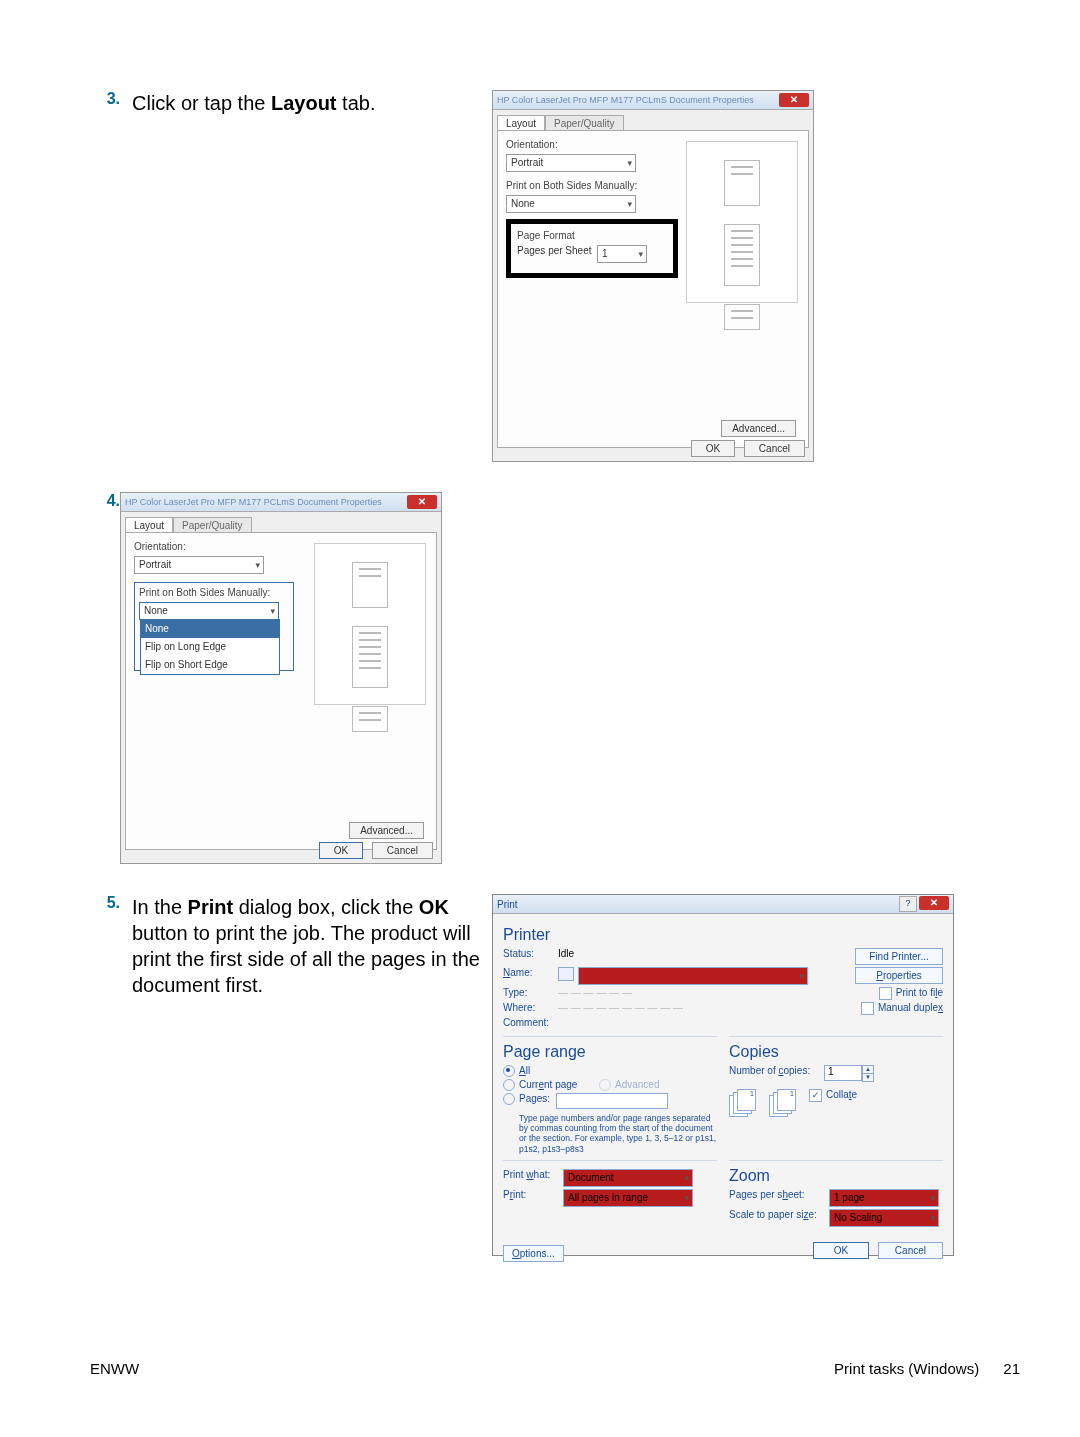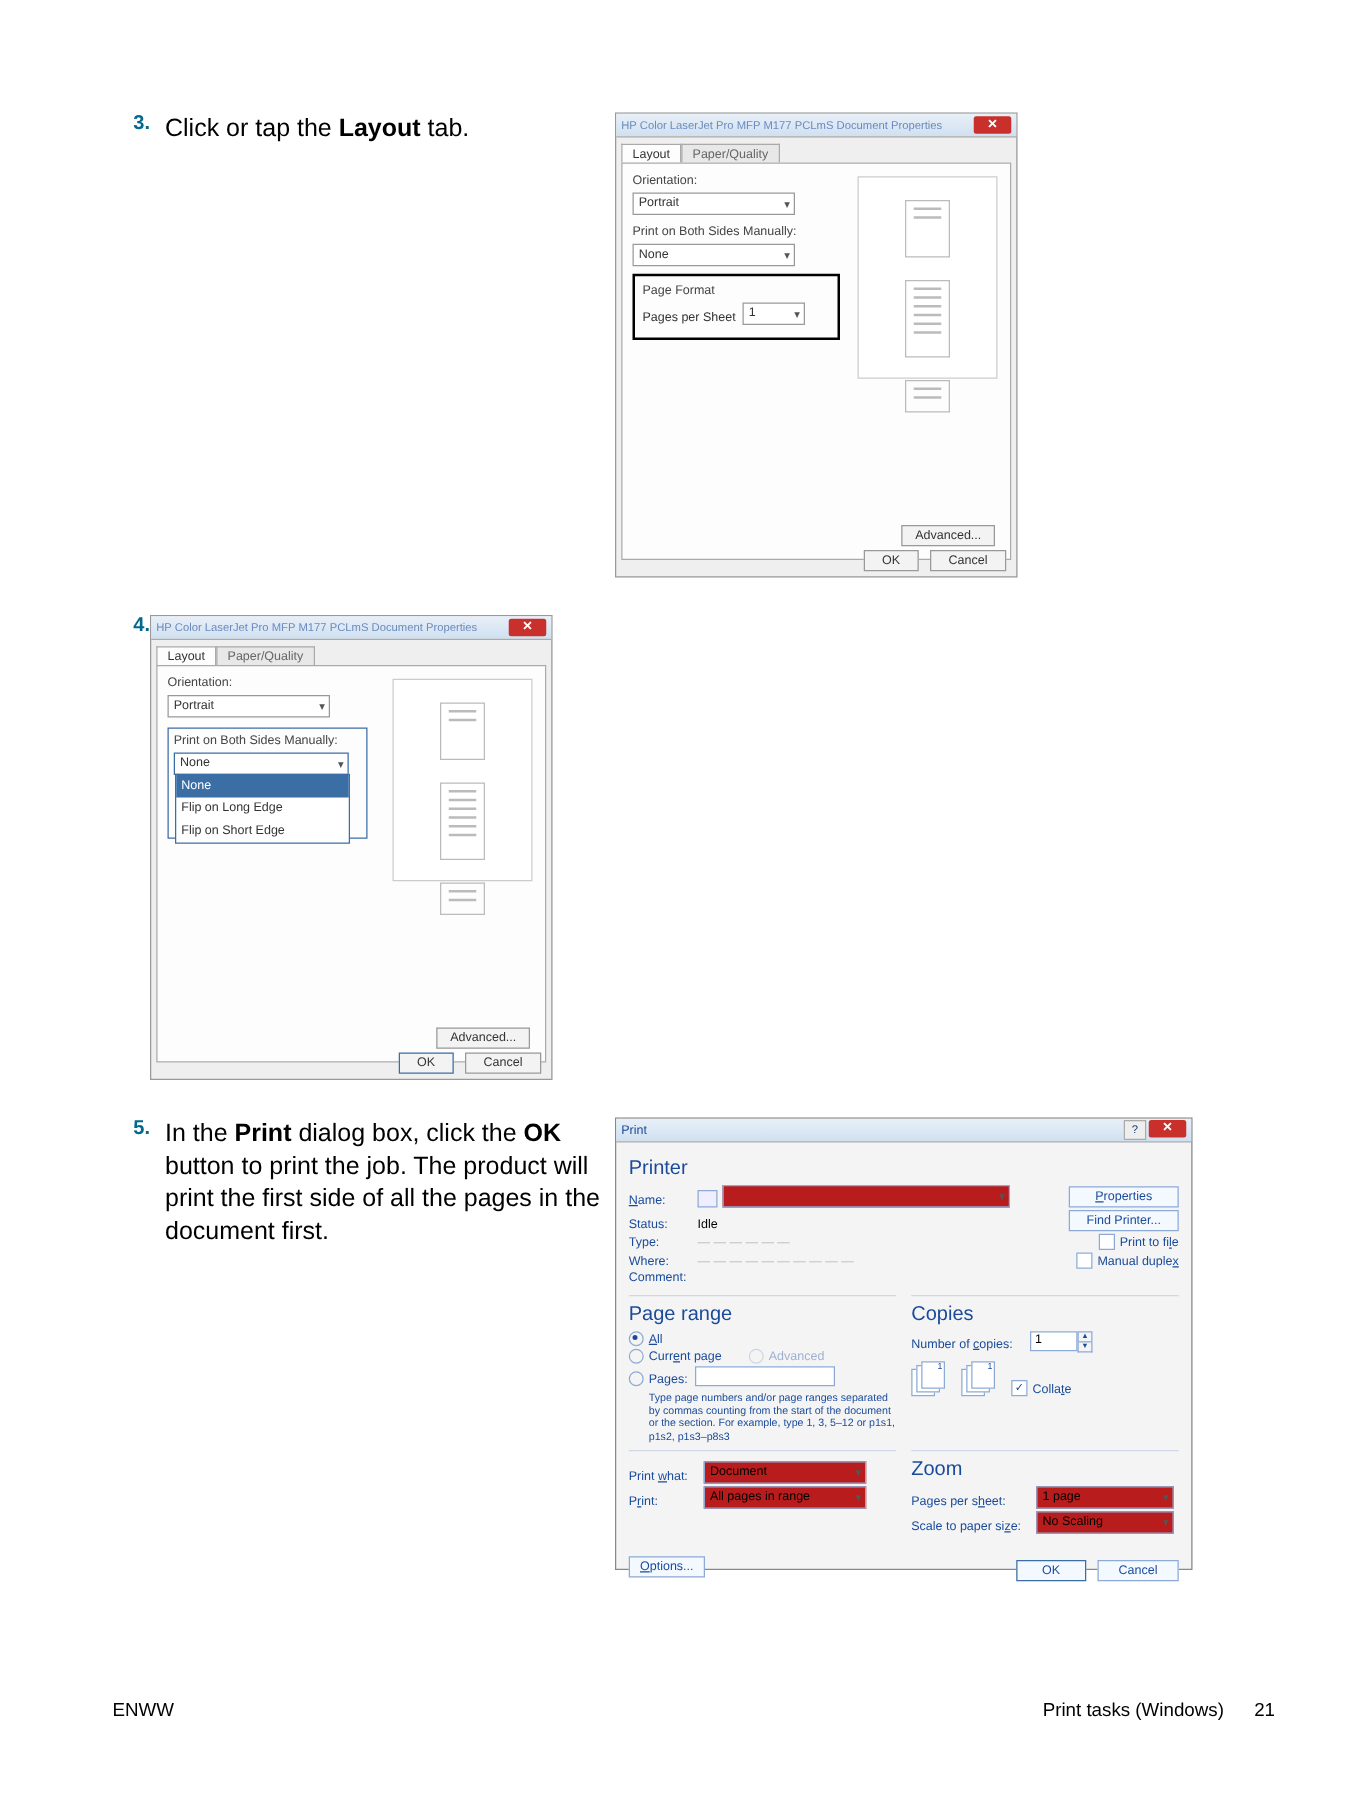--- a/index.html
+++ b/index.html
@@ -11,21 +11,21 @@
 .step-text b{font-weight:bold}
 
 .dlg{width:320px;height:370px;background:#efefef;border:1px solid #999;position:relative;font-size:10px;color:#333}
 .dlg-titlebar{height:18px;background:linear-gradient(#e8f0f8,#d0e0f0);border-bottom:1px solid #aaa;display:flex;align-items:center;justify-content:space-between;padding:0 4px}
 .dlg-title{color:#6b8abf;font-size:9px;white-space:nowrap;overflow:hidden}
 .close-x{width:30px;height:14px;background:#c9302c;color:#fff;text-align:center;line-height:14px;border-radius:2px;font-size:10px;font-weight:bold}
 .tab-strip{padding:4px 4px 0 4px}
 .tab{display:inline-block;padding:2px 8px;border:1px solid #aaa;background:#fdfdfd;border-bottom:none;font-size:10px;position:relative;top:1px}
 .tab.inactive{background:#e8e8e8;color:#666}
 .tab-panel{border:1px solid #aaa;background:#fdfdfd;margin:0 4px;height:300px;position:relative;padding:8px}
-.fieldset{border:2px solid #000000;padding:6px 6px 8px 6px;margin-bottom:6px;width:150px;font-size:10px}
+.fieldset{border:5px solid #000000;padding:6px 6px 8px 6px;margin-bottom:6px;width:150px;font-size:10px}
 .fieldset-legend{color:#444;margin-bottom:4px}
 .dd{border:1px solid #999;background:#fff;height:16px;line-height:16px;padding:0 4px;position:relative;font-size:10px}
 .dd::after{content:"▾";position:absolute;right:3px;top:0;font-size:9px;color:#555}
 .dd-open-list{position:absolute;left:0;top:16px;border:1px solid #3a6ea5;background:#fff;width:100%;z-index:2}
 .dd-open-list .li{padding:1px 4px;font-size:10px;white-space:nowrap}
 .dd-open-list .li.hl{background:#3a6ea5;color:#fff}
 .preview-pane{position:absolute;right:10px;top:10px;width:110px;height:160px;border:1px solid #ccc;background:#fff}
 .preview-pane .doc-preview{margin:18px auto 6px auto;width:34px;height:44px;border:1px solid #bbb}
 .preview-pane .doc-preview .pline{height:2px;background:#bbb;margin:5px 6px 0 6px}
 .adv-btn{position:absolute;right:12px;bottom:10px;padding:2px 10px;border:1px solid #999;background:#f3f3f3;font-size:10px}
@@ -34,21 +34,21 @@
 
 .pdlg{width:460px;height:360px;background:#f4f4f4;border:1px solid #888;font-size:10px;color:#103a6e;position:relative}
 .pdlg-titlebar{height:18px;background:linear-gradient(#e8f0f8,#d0e0f0);display:flex;align-items:center;justify-content:space-between;padding:0 4px;border-bottom:1px solid #aaa}
 .pdlg-title{color:#1a4b9b;font-size:10px}
 .pdlg-close{display:flex;gap:2px}
 .pdlg-close .q{width:16px;height:14px;border:1px solid #aaa;background:#eee;text-align:center;line-height:13px;font-size:9px}
 .pdlg-close .x{width:30px;height:14px;background:#c9302c;color:#fff;text-align:center;line-height:14px;border-radius:2px;font-weight:bold}
 .pdlg-body{padding:6px 10px;color:#1a4b9b}
 .pgrp{border-top:1px solid #d0d8e8;padding:6px 0}
 .pgrp-title{font-size:16px;margin-bottom:4px}
-.prow{display:flex;align-items:flex-end;margin:2px 0;font-size:10px}
+.prow{display:flex;align-items:flex-start;margin:2px 0;font-size:10px}
 .pcombo{border:1px solid #8daad6;background:#b91c1c;height:16px;line-height:16px;padding:0 4px;position:relative;font-size:10px;color:#000}
 .pcombo::after{content:"▾";position:absolute;right:3px;top:0;font-size:9px;color:#555}
 .pbtn{border:1px solid #8daad6;background:#f4f8ff;padding:2px 8px;font-size:10px;color:#1a4b9b;text-align:center}
 .pchk{width:11px;height:11px;border:1px solid #8daad6;display:inline-block;margin-right:4px;background:#fff;text-align:center;line-height:10px;font-size:9px;color:#1a4b9b}
 .pradio{width:10px;height:10px;border:1px solid #8daad6;border-radius:50%;display:inline-block;margin-right:4px;position:relative}
 .pradio.sel::after{content:"";position:absolute;left:2px;top:2px;width:4px;height:4px;border-radius:50%;background:#1a4b9b}
 .footer{position:absolute;bottom:60px;left:90px;right:60px;display:flex;justify-content:space-between;font-size:15px}
 .page-num{margin-left:20px}
 .grey{color:#bbb}
 .underline{text-decoration:underline}
@@ -181,31 +181,31 @@
       <div class="pdlg-close">
         <span class="q">?</span>
         <span class="x">✕</span>
       </div>
     </div>
     <div class="pdlg-body">
 
       <div class="pgrp" style="border-top:none">
         <div class="pgrp-title">Printer</div>
         <div class="prow">
+          <span style="width:55px">Status:</span>
+          <span style="color:#000">Idle</span>
+          <div style="flex:1"></div>
+          <div class="pbtn" style="width:70px">Find Printer...</div>
+        </div>
+        <div class="prow">
           <span style="width:55px"><span class="underline">N</span>ame:</span>
           <span style="width:14px;height:12px;border:1px solid #8daad6;background:#eef;display:inline-block;margin-right:4px"></span>
           <div class="pcombo" style="width:220px;color:#bbb">&nbsp;</div>
           <div style="flex:1"></div>
           <div class="pbtn" style="width:70px"><span class="underline">P</span>roperties</div>
-        </div>
-        <div class="prow">
-          <span style="width:55px">Status:</span>
-          <span style="color:#000">Idle</span>
-          <div style="flex:1"></div>
-          <div class="pbtn" style="width:70px">Find Printer...</div>
         </div>
         <div class="prow">
                 <span style="width:55px">Type:</span>
                 <span class="grey">— — — — — —</span>
           <div style="flex:1"></div>
           <span class="pchk"></span>
                 <span>Print to fi<span class="underline">l</span>e</span>
         </div>
         <div class="prow">
                 <span style="width:55px">Where:</span>

